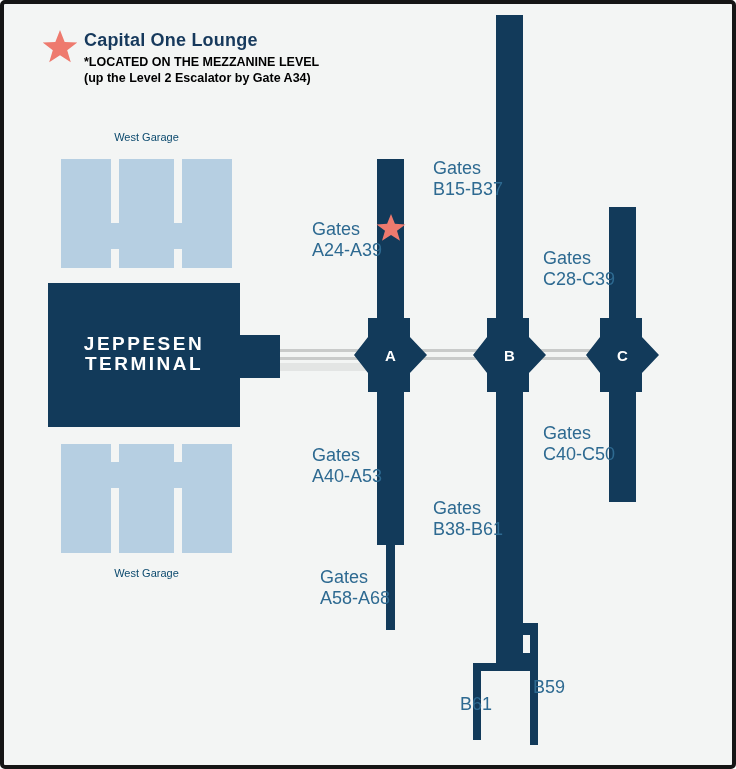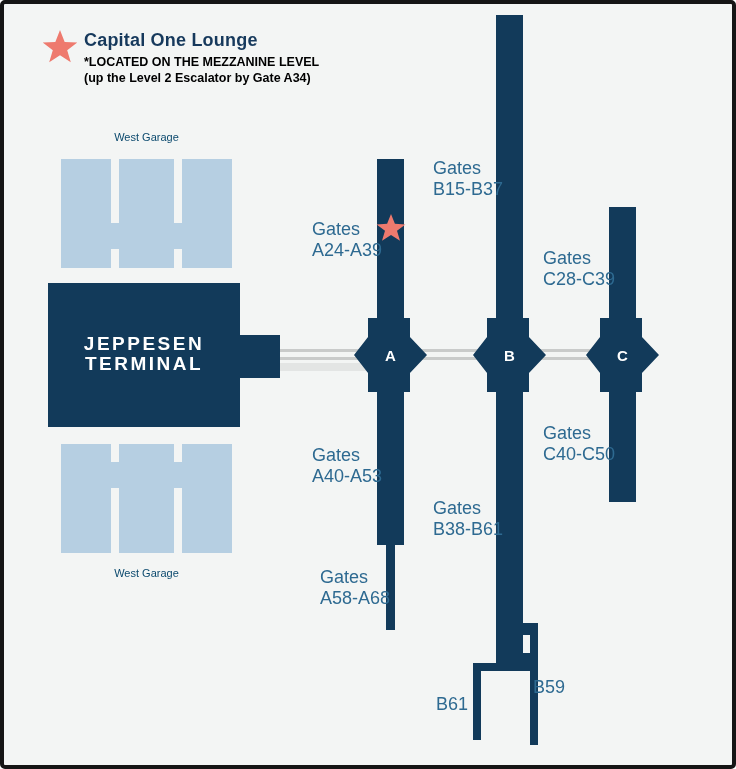--- a/index.html
+++ b/index.html
@@ -69,21 +69,21 @@
 
   
   .gate-label{font-size:18px;color:#2e6a91;line-height:21px;white-space:pre-line;}
   .lbl-a24{left:308px;top:215px;}
   .lbl-b15{left:429px;top:154px;}
   .lbl-c28{left:539px;top:244px;}
   .lbl-a40{left:308px;top:441px;}
   .lbl-c40{left:539px;top:419px;}
   .lbl-b38{left:429px;top:494px;}
   .lbl-a58{left:316px;top:563px;}
-  .lbl-b61{left:432px;top:690px;}
+  .lbl-b61{left:456px;top:690px;}
   .lbl-b59{left:529px;top:673px;}
 </style>
 </head>
 <body>
 
 <div class="stage">
 
   <div class="abs legend-star"></div>
   <div class="abs legend-title">Capital One Lounge</div>
   <div class="abs legend-note">*LOCATED ON THE MEZZANINE LEVEL

